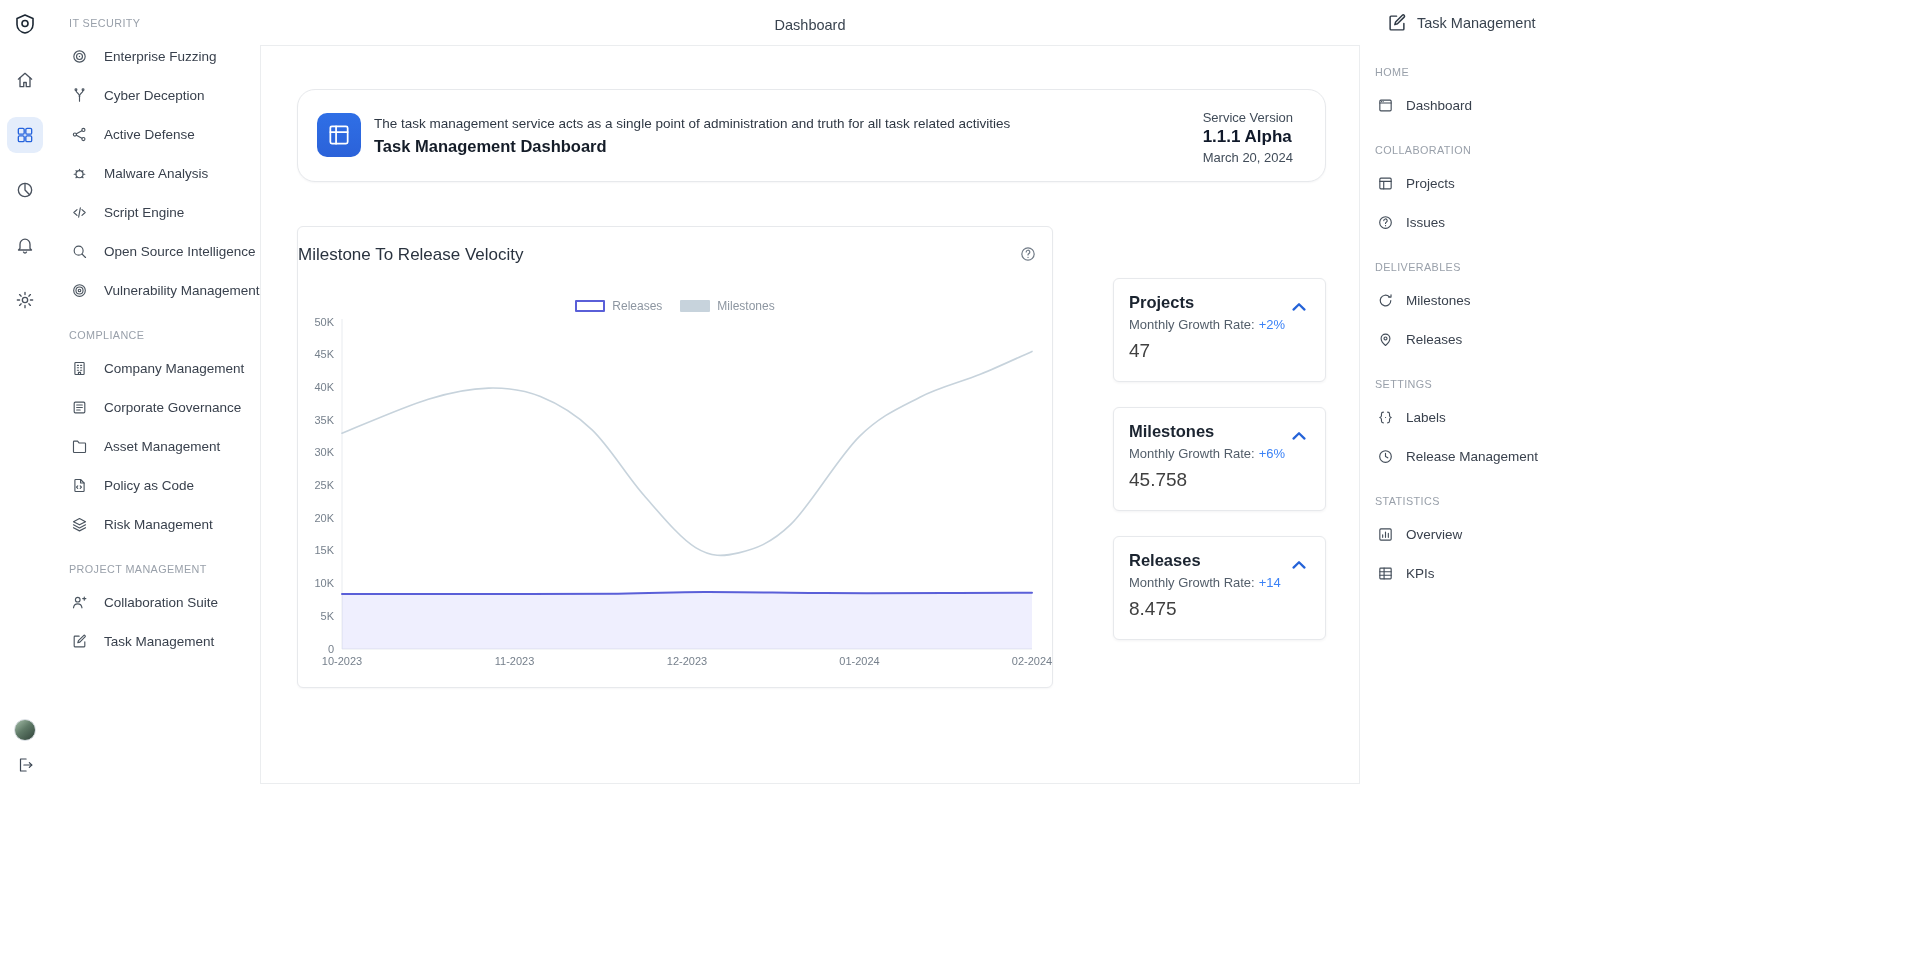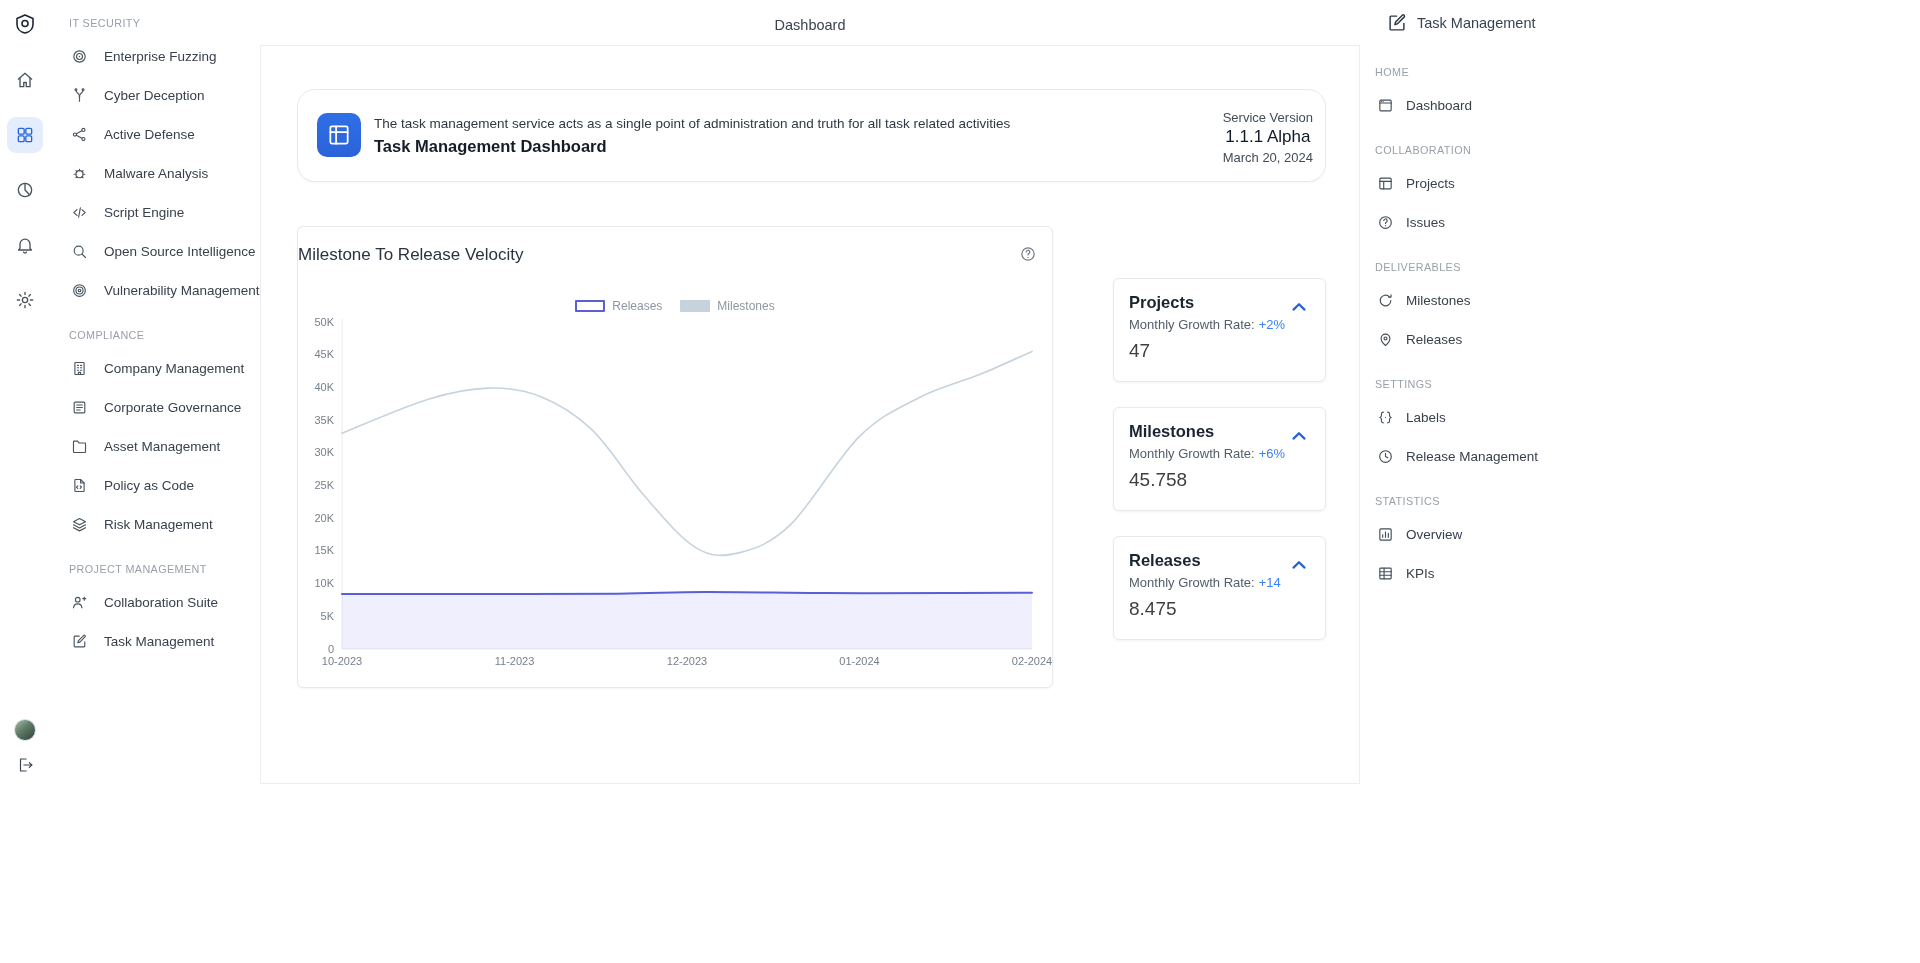--- a/index.html
+++ b/index.html
@@ -36,23 +36,23 @@
 
   
   .panel{position:absolute;left:260px;top:45px;width:1100px;height:739px;background:#fff;border:1px solid #ebedef}
 
   .welcome{position:absolute;left:36px;top:43px;width:1029px;height:93px;border:1px solid #e7e9ec;border-radius:18px;background:#fff;box-shadow:0 1px 2px rgba(16,24,40,.04)}
   .welcome-icon{position:absolute;left:19px;top:23px;width:44px;height:44px;border-radius:10px;
     background:linear-gradient(180deg,#2f6fe6,#2b62d9);color:#fff;display:flex;align-items:center;justify-content:center}
   .welcome-icon .icon{width:26px;height:26px}
   .welcome-desc{position:absolute;left:76px;top:26px;font-size:13.5px;color:#2f3844}
   .welcome-title{position:absolute;left:76px;top:47px;font-size:16.5px;font-weight:700;color:#141c28}
-  .welcome-version{position:absolute;right:12px;top:20px;text-align:center}
+  .welcome-version{position:absolute;right:32px;top:20px;text-align:left}
   .ver-label{font-size:13px;color:#414c59}
-  .ver-value{font-size:17px;font-weight:400;color:#10192a;margin-top:2px}
+  .ver-value{font-size:17px;font-weight:700;color:#10192a;margin-top:2px}
   .ver-date{font-size:13px;color:#414c59;margin-top:3px}
 
   .chart-card{position:absolute;left:36px;top:180px;width:756px;height:462px;border:1px solid #e7e9ec;border-radius:6px;background:#fff;box-shadow:0 1px 2px rgba(16,24,40,.04)}
   .chart-title{margin-top:18px;font-size:17px;color:#2a333f}
   .chart-help{position:absolute;right:15px;top:18px;width:18px;height:18px;color:#707a86;cursor:pointer}
   .chart-legend{position:absolute;left:0;top:72px;width:100%;display:flex;justify-content:center;gap:18px;align-items:center}
   .legend-item{display:inline-flex;align-items:center;gap:7px;cursor:pointer}
   .legend-swatch{width:30px;height:12px;display:inline-block;border-radius:1px}
   .legend-label{font-size:12px;color:#8d96a1}
   .chart-svg{position:absolute;left:0;top:88px;width:756px;height:358px}

